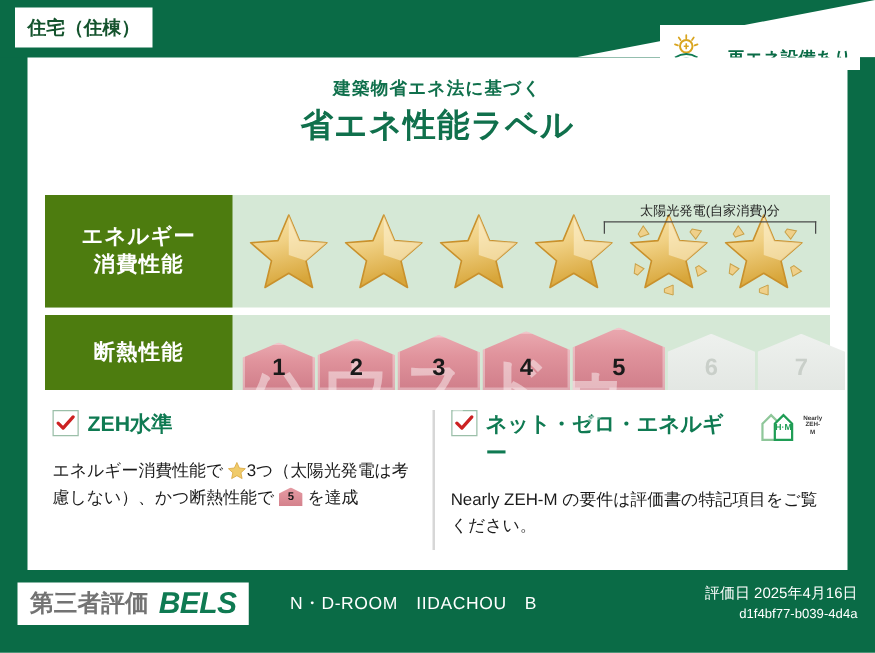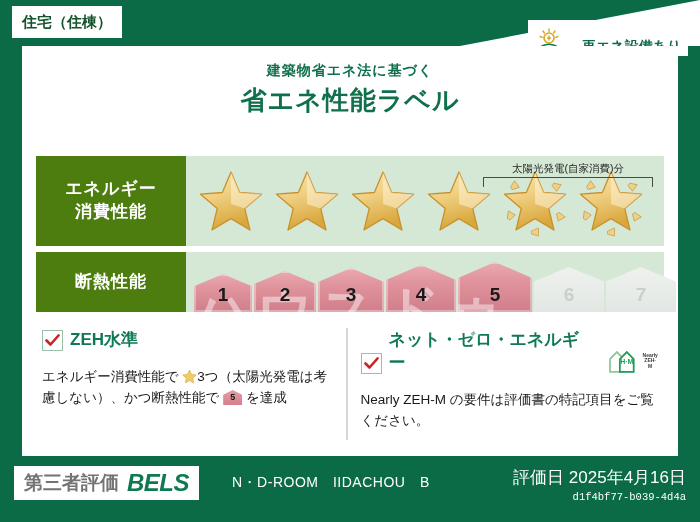--- a/index.html
+++ b/index.html
@@ -64,21 +64,21 @@
   
   .solar-note{position:absolute;right:6px;top:-2px;width:180px;text-align:center;}
   .solar-note .t{font-size:10.5px;color:#1f1f1f;white-space:nowrap;}
   .bracket{
     margin:1px auto 0;width:168px;height:9px;border:1.5px solid #4a4a4a;border-bottom:none;
   }
   
   .panels{position:absolute;left:14px;top:282px;width:628px;height:112px;display:flex;}
   .panel{flex:1;padding:0 6px;box-sizing:border-box;position:relative;}
   .panel.right{border-left:2px solid #d7d7d7;padding-left:13px;}
-  .panel-head{display:flex;align-items:flex-end;gap:7px;}
+  .panel-head{display:flex;align-items:flex-start;gap:7px;}
   .chk{
     width:19px;height:19px;border:1.6px solid #9bbfa9;background:#ffffff;flex:none;
     display:flex;align-items:center;justify-content:center;
   }
   .chk svg{display:block;}
   .panel-title{color:#0f7a52;font-weight:bold;font-size:17px;letter-spacing:0px;}
   .panel-body{margin-top:16px;font-size:13.5px;color:#1a1a1a;line-height:1.55;}
   .inline-star{display:inline-block;vertical-align:-3px;width:15px;height:15px;}
   .inline-house{
     display:inline-block;vertical-align:-3px;width:19px;height:15px;position:relative;
@@ -98,22 +98,22 @@
   .bels-box{
     position:absolute;left:14px;top:10px;height:34px;background:#ffffff;
     display:flex;align-items:center;padding:0 10px;gap:8px;
   }
   .bels-jp{color:#737373;font-weight:bold;font-size:19px;letter-spacing:0px;}
   .bels-en{color:#0f7a52;font-weight:bold;font-size:24px;letter-spacing:-0.5px;font-style:italic;}
   .bldg-name{
     position:absolute;left:232px;top:18px;color:#ffffff;font-size:14px;letter-spacing:0.5px;
   }
   .foot-right{position:absolute;right:14px;top:10px;text-align:right;color:#ffffff;}
-  .foot-date{font-size:17px;}
-  .foot-id{font-size:10.5px;margin-top:2px;font-family:Liberation Mono, monospace;letter-spacing:0px;}
+  .foot-date{font-size:12px;}
+  .foot-id{font-size:10.5px;margin-top:2px;font-family:Liberation Sans, sans-serif;letter-spacing:0px;}
   
   .watermark{
     position:absolute;left:160px;top:228px;width:340px;text-align:center;
     font-size:56px;font-weight:bold;color:rgba(255,255,255,0.45);
     pointer-events:none;letter-spacing:6px;
   }
 </style>
 </head>
 <body>
 

